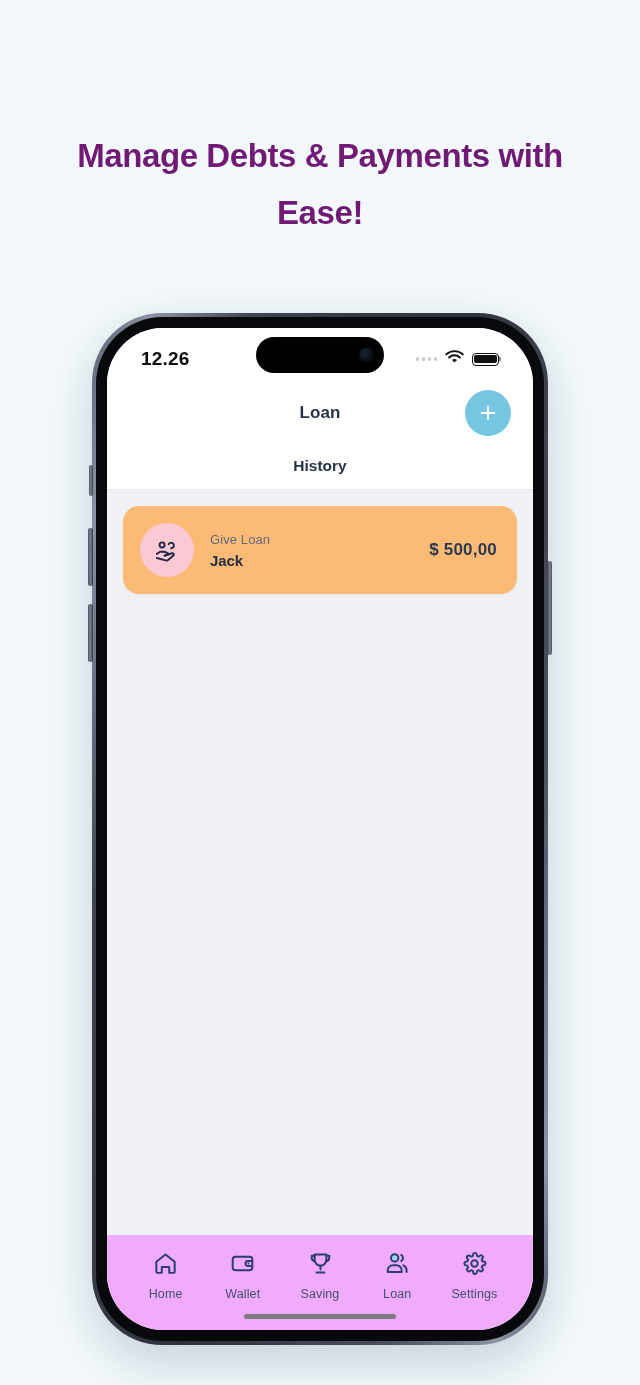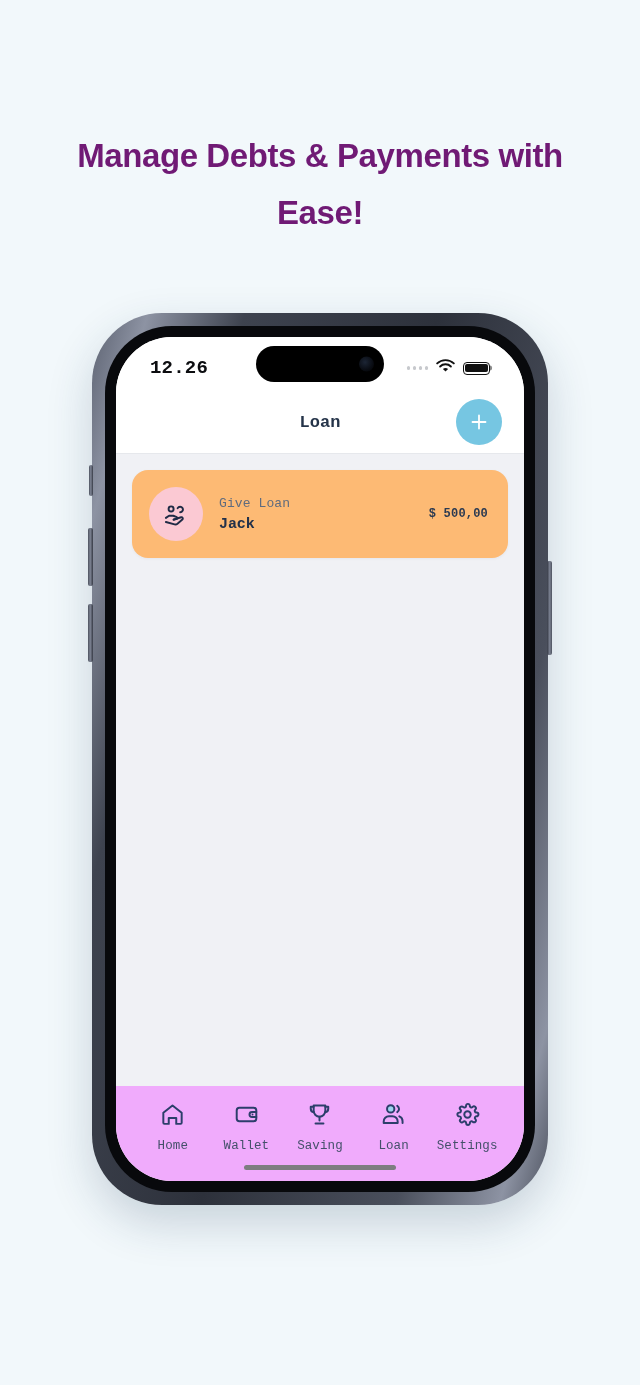--- a/index.html
+++ b/index.html
@@ -29,26 +29,25 @@
     letter-spacing: -0.4px;
     color: #701a75;
   }
 
   
   .phone-frame {
     position: absolute;
     left: 92px;
     top: 313px;
     width: 456px;
-    height: 892px;
+    height: 1032px;
     border-radius: 70px;
     background: linear-gradient(105deg, #5b6170 0%, #8d93a3 8%, #3e434f 22%, #2d313b 50%, #4a4f5c 78%, #8d93a3 93%, #4d525f 100%);
-    padding: 13px;
+    padding: 4px;
     box-shadow: 0 18px 46px rgba(30,60,90,0.20);
-    font-family: Liberation Mono, monospace;
   }
   .phone-body {
     width: 100%;
     height: 100%;
     border-radius: 67px;
     background: #08090c;
     padding: 11px;
   }
   .screen {
     position: relative;
@@ -239,21 +238,21 @@
     letter-spacing: 0.1px;
   }
   .loan-name {
     font-size: 15px;
     font-weight: 700;
     color: #22314a;
     letter-spacing: -0.1px;
   }
   .loan-amount {
     margin-left: auto;
-    font-size: 12px;
+    font-size: 17px;
     font-weight: 700;
     color: #2b3a51;
     letter-spacing: 0.2px;
   }
 
   
   .bottom-nav {
     flex: 0 0 auto;
     background: #f0abfc;
     height: 96px;
@@ -335,20 +334,21 @@
         <button class="add-btn">
           <span>
             <svg width="22" height="22" viewBox="0 0 22 22" fill="none">
               <path d="M11 4.5v13M4.5 11h13" stroke="#ffffff" stroke-width="1.8" stroke-linecap="round"></path>
             </svg>
           </span>
         </button>
       </div>
 
       <div class="tabs">
+        <button class="tab">History</button>
       </div>
 
       <div class="content">
 
         <div class="loan-card">
           <div class="loan-avatar give">
             <svg width="27" height="27" viewBox="0 0 28 28" fill="none" stroke="#1f2b45" stroke-width="2" stroke-linecap="round" stroke-linejoin="round">
               <circle cx="8.4" cy="8.2" r="2.6"></circle>
               <path d="M15.2 7.4a2.9 2.9 0 1 1 2.6 4.3"></path>
               <path d="M3 17.5l3.3-2.2h4.4l3.6 1.4c.9.3.9 1.6 0 1.9l-3.4.9"></path>

